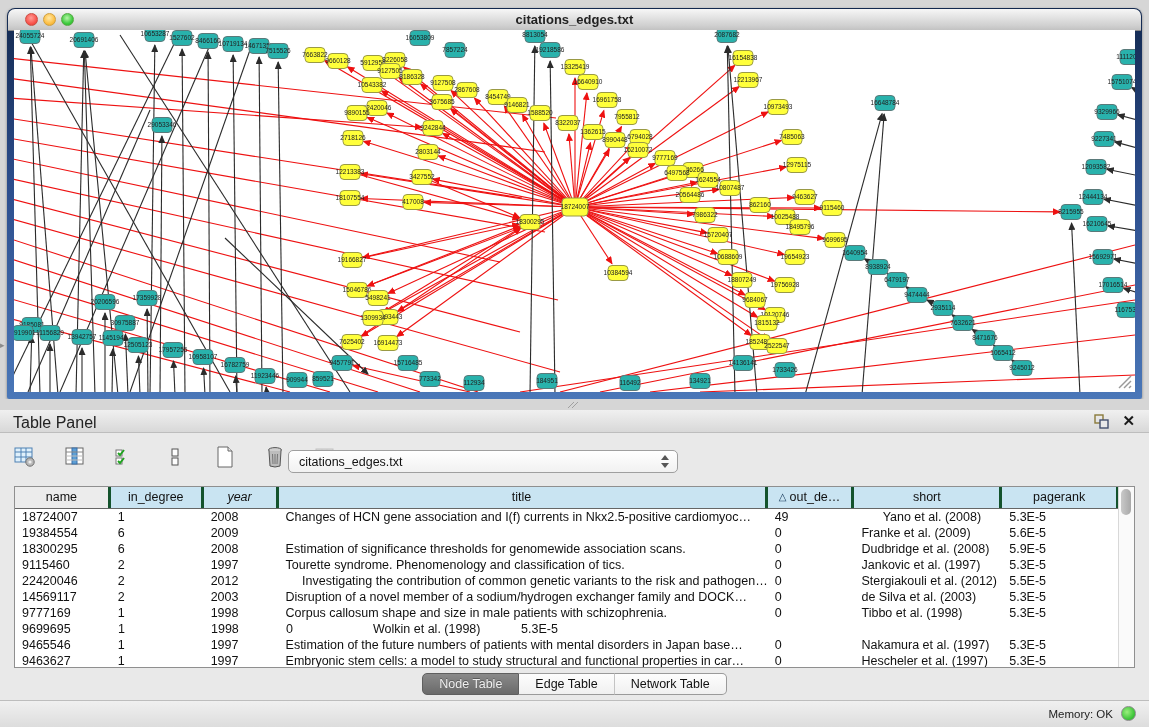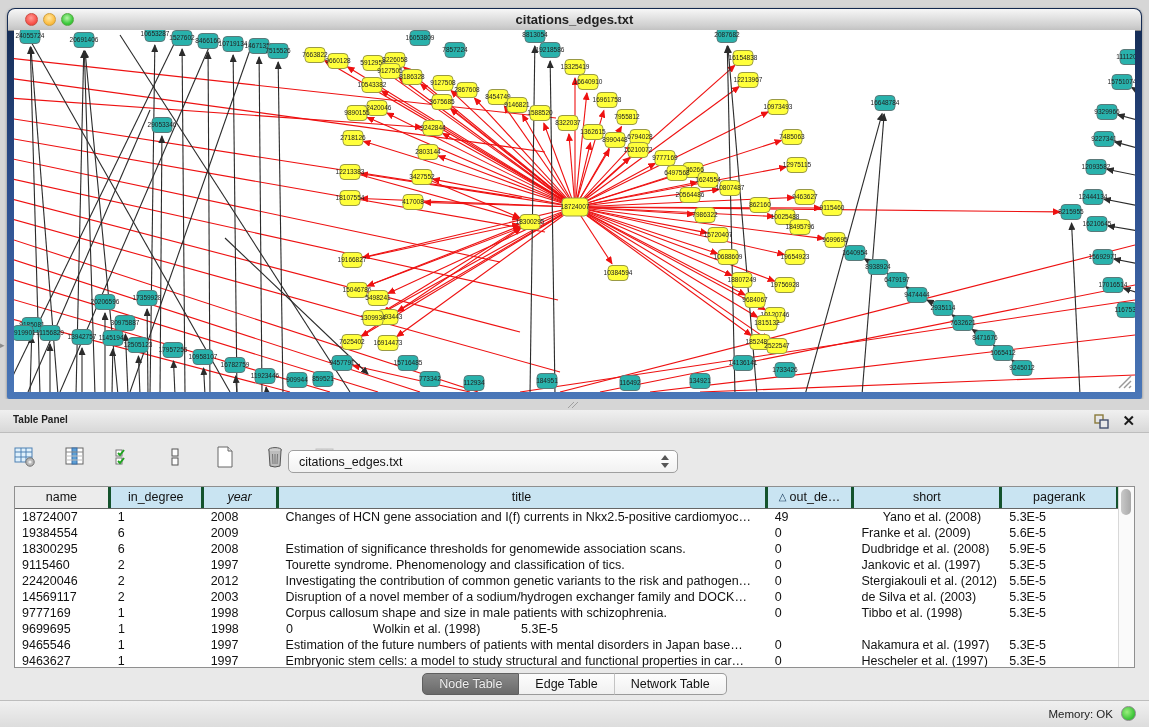--- a/index.html
+++ b/index.html
@@ -23,21 +23,21 @@
   #net-svg{position:absolute;left:-14px;top:-30px;}
   #canvas-grip{position:absolute;right:2px;bottom:2px;}
   
   #splitter{position:absolute;left:0;top:399px;width:1149px;height:11px;background:#d6d6d6;}
   #splitter-grip{position:absolute;left:566px;top:2px;opacity:.75;}
   #side-arrow{position:absolute;left:0px;top:340px;font-size:9px;color:#8a8a8a;}
   
   #table-panel{position:absolute;left:0;top:410px;width:1149px;height:290px;background:#e9e9e9;}
   #panel-titlebar{position:absolute;left:0;top:0;width:1149px;height:22px;
     background:linear-gradient(180deg,#f0f0f0,#d8d8d8);border-bottom:1px solid #bdbdbd;}
-  #panel-title{position:absolute;left:13px;top:4px;font-size:10px;color:#222;font-weight:bold;}
+  #panel-title{position:absolute;left:13px;top:4px;font-size:16px;color:#222;}
   #panel-float{position:absolute;right:40px;top:4px;width:15px;height:15px;cursor:pointer;}
   #panel-close{position:absolute;right:14px;top:2px;font-size:15px;font-weight:bold;color:#1a1a1a;cursor:pointer;}
   #toolbar{position:absolute;left:14px;top:32px;height:30px;display:flex;align-items:center;gap:28px;}
   .tb-icon{width:22px;height:22px;display:flex;align-items:center;justify-content:center;cursor:pointer;}
   #fx-icon{font-family:"DejaVu Serif",serif;font-style:italic;font-weight:bold;font-size:14px;color:#1a1a1a;}
   #table-combo{position:absolute;left:288px;top:40px;width:390px;height:23px;
     background:linear-gradient(180deg,#ffffff,#f1f1f1);border:1px solid #9f9f9f;border-radius:5px;
     font-size:12.5px;color:#111;line-height:22px;padding-left:10px;box-sizing:border-box;cursor:pointer;}
   .combo-arrows{position:absolute;right:8px;top:4px;}
   .combo-arrows div{width:0;height:0;border-left:4px solid transparent;border-right:4px solid transparent;}
@@ -886,21 +886,21 @@
             <div class="dcell" style="width: 75px;">1997</div>
             <div class="dcell" style="width: 490px;">Tourette syndrome. Phenomenology and classification of tics.</div>
             <div class="dcell" style="width: 87px;">0</div>
             <div class="dcell" style="width: 148px;">Jankovic et al. (1997)</div>
             <div class="dcell" style="width: 117px;">5.3E-5</div>
           </div>
           <div class="drow">
             <div class="dcell" style="width: 96px;">22420046</div>
             <div class="dcell" style="width: 93px;">2</div>
             <div class="dcell" style="width: 75px;">2012</div>
-            <div class="dcell" style="width: 490px;">Investigating the contribution of common genetic variants to the risk and pathogen…</div>
+            <div class="dcell" style="width: 490px; text-align: right;">Investigating the contribution of common genetic variants to the risk and pathogen…</div>
             <div class="dcell" style="width: 87px;">0</div>
             <div class="dcell" style="width: 148px;">Stergiakouli et al. (2012)</div>
             <div class="dcell" style="width: 117px;">5.5E-5</div>
           </div>
           <div class="drow">
             <div class="dcell" style="width: 96px;">14569117</div>
             <div class="dcell" style="width: 93px;">2</div>
             <div class="dcell" style="width: 75px;">2003</div>
             <div class="dcell" style="width: 490px;">Disruption of a novel member of a sodium/hydrogen exchanger family and DOCK…</div>
             <div class="dcell" style="width: 87px;">0</div>

